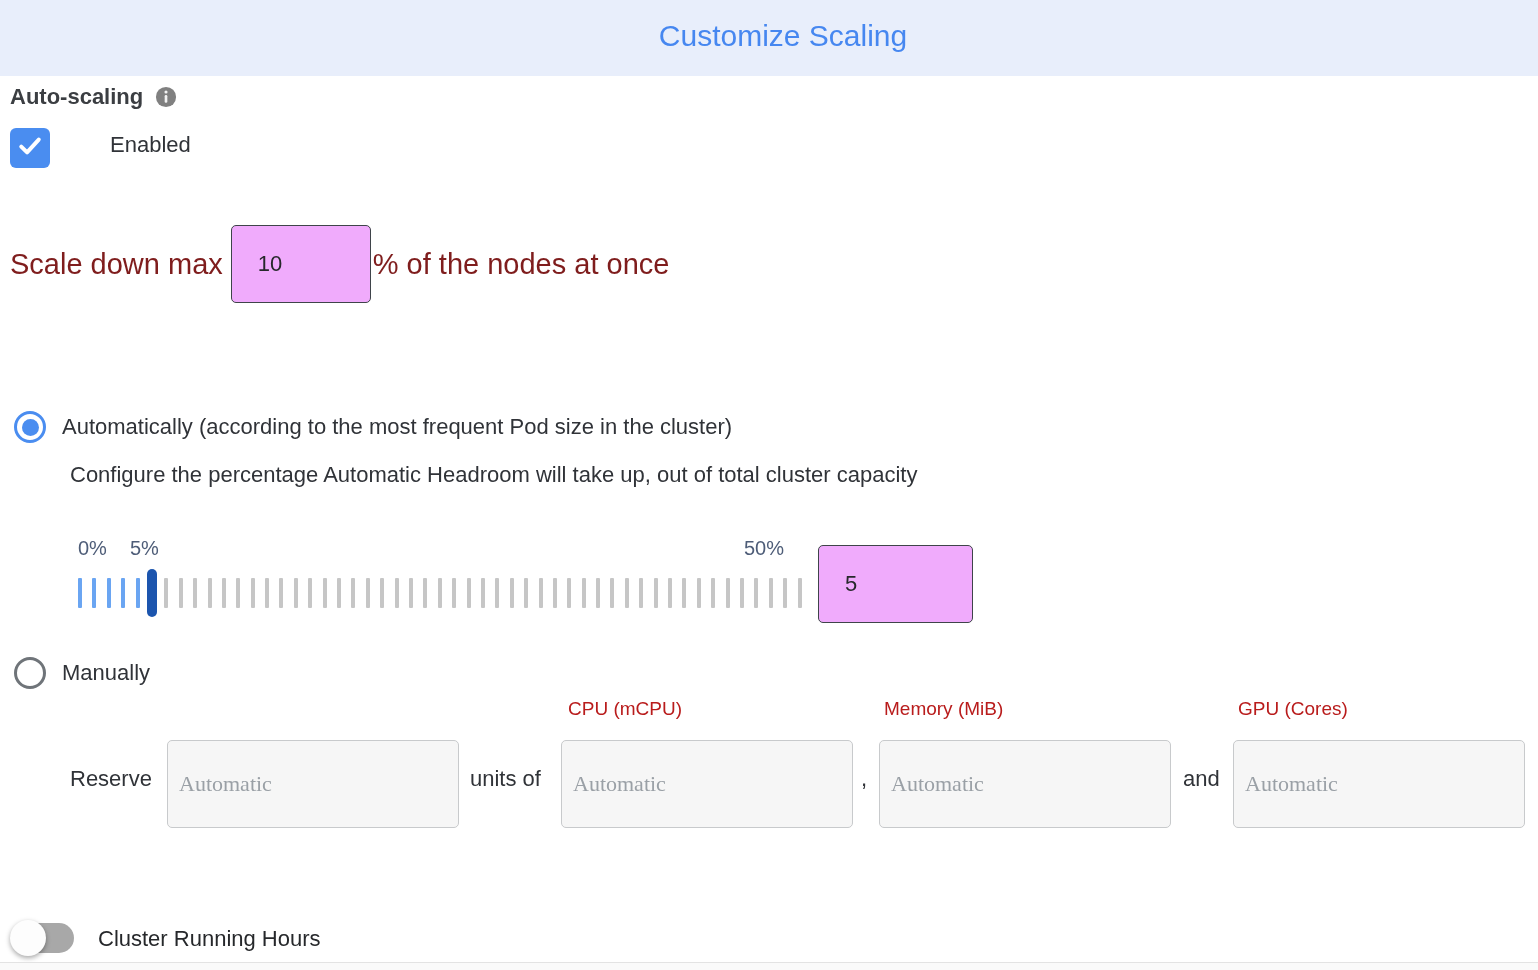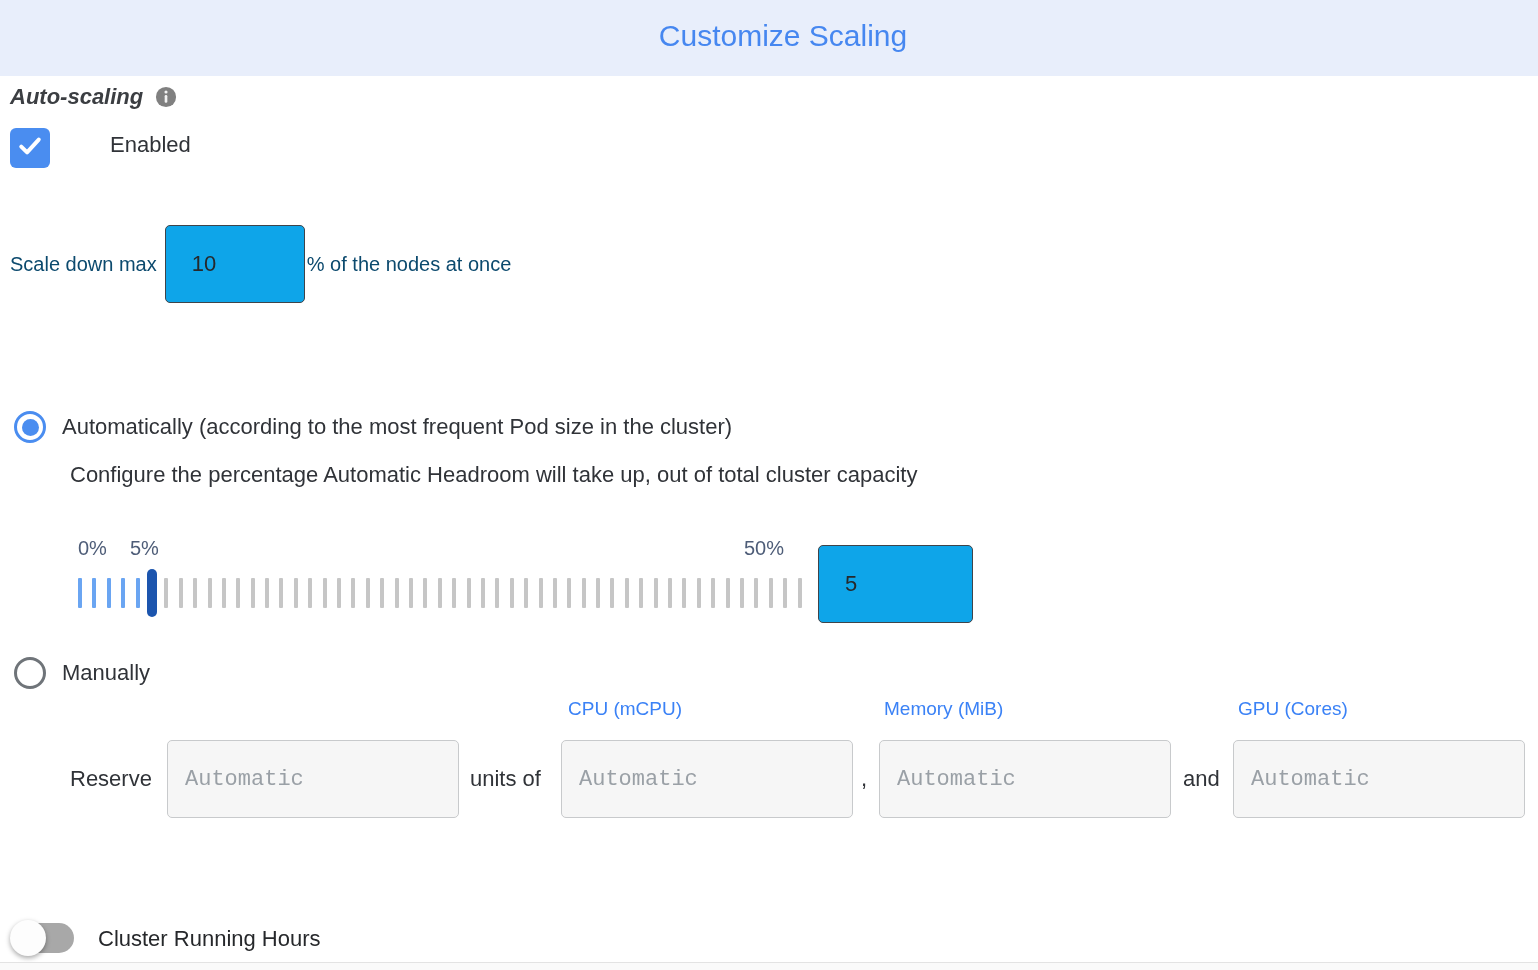--- a/index.html
+++ b/index.html
@@ -5,33 +5,33 @@
   * { margin:0; padding:0; box-sizing:border-box; }
   html,body { background:#fff; }
   body { font-family:"Liberation Sans", sans-serif; color:#333; }
   .page { position:relative; width:1538px; height:970px; background:#fff; overflow:hidden; }
 
   
   .header { position:absolute; left:0; top:0; width:1538px; height:76px; background:#e8eefb; }
   .header .title { width:100%; text-align:center; line-height:72px; font-size:30px; color:#4687f0;padding-left:28px; }
 
   
-  .section-label { position:absolute; display:flex; align-items:center; gap:12px; font-size:22px; font-weight:bold; color:#3b3e42;font-style:italic; }
+  .section-label { position:absolute; display:flex; align-items:center; gap:12px; font-size:22px; font-weight:bold; color:#3b3e42; }
   .info-icon { width:22px; height:22px; display:inline-block; }
 
   
   .check-row { position:absolute; left:10px; top:128px; display:flex; align-items:flex-start; gap:20px; }
   .checkbox { width:40px; height:40px; background:#4a8df0; border-radius:6px; display:flex; align-items:center; justify-content:center; cursor:pointer; }
   .checkbox svg { width:28px; height:28px; }
   .check-row .lbl { font-size:22px; color:#303338; margin-top:4px;margin-left:40px; }
 
   
   .scaledown-row { position:absolute; left:10px; top:225px; height:78px; display:flex; align-items:center; }
-  .txt22 { font-size:20px; color:#0c4a6e; }
-  .num-input { height:78px; border:1.5px solid #3f444a; border-radius:5px; background:#0ea5e9; font-family:"Liberation Sans",sans-serif; font-size:22px; color:#26282b; padding-left:26px; outline:none; }
+  .txt22 { font-size:29px; color:#7f1d1d; }
+  .num-input { height:78px; border:1.5px solid #3f444a; border-radius:5px; background:#f0abfc; font-family:"Liberation Sans",sans-serif; font-size:22px; color:#26282b; padding-left:26px; outline:none; }
   .num-input.w140 { width:140px; margin-left:8px; }
 
   
   .radio-row { position:absolute; display:flex; align-items:center; gap:16px; }
   .radio { width:32px; height:32px; border-radius:50%; background:#fff; flex:0 0 auto; cursor:pointer; }
   .radio.selected { border:3.5px solid #4a8df0; display:flex; align-items:center; justify-content:center; }
   .radio.selected .dot { width:17px; height:17px; border-radius:50%; background:#4a8df0; }
   .radio.unselected { border:3.5px solid #6f7479; }
   .radio-label { font-size:22px; color:#303338; }
 
@@ -40,25 +40,25 @@
   
   .slider-label { position:absolute; font-size:20px; color:#4e5d78; }
   .slider-track { position:absolute; left:78px; top:578px; width:724px; height:30px; display:flex; justify-content:space-between; align-items:center; cursor:pointer; }
   .tick { width:4px; height:30px; background:#c6c6c6; border-radius:1px; }
   .tick.active { background:#6aa5f2; }
   .slider-thumb { position:absolute; top:569px; width:10px; height:48px; border-radius:5px; background:#1c55ae; cursor:grab; }
   .headroom-value { position:absolute; left:818px; top:545px; width:155px; }
   .headroom-value input { width:155px; }
 
   
-  .col-header { position:absolute; top:698px; font-size:19px; color:#3b82f6; }
+  .col-header { position:absolute; top:698px; font-size:19px; color:#b91c1c; }
 
   
   .rrow-label { position:absolute; top:740px; height:78px; line-height:78px; font-size:22px; color:#303338; }
-  .auto-input { position:absolute; top:740px; width:292px; height:78px; background:#f6f6f6; border:1px solid #c8cacc; border-radius:5px; font-family:Liberation Mono, monospace; font-size:22px; color:#55585c; padding-left:17px; outline:none; }
+  .auto-input { position:absolute; top:740px; width:292px; height:88px; background:#f6f6f6; border:1px solid #c8cacc; border-radius:5px; font-family:Liberation Serif, serif; font-size:22px; color:#55585c; padding-left:11px; outline:none; }
   .auto-input::placeholder { color:#9aa0a6; opacity:1; }
 
   
   .toggle { position:absolute; left:12px; top:923px; width:62px; height:30px; background:#a8a8a8; border-radius:15px; cursor:pointer; }
   .toggle .knob { position:absolute; left:-2px; top:-3px; width:36px; height:36px; border-radius:50%; background:#fdfdfd; box-shadow:0 2px 5px rgba(0,0,0,0.35); }
   .toggle-label { position:absolute; left:98px; top:926px; font-size:22px; color:#26282b; }
 
   .bottom-line { position:absolute; left:0; top:962px; width:1538px; height:1px; background:#e3e3e3; }
   .bottom-area { position:absolute; left:0; top:963px; width:1538px; height:7px; background:#fafafa; }
 </style>

